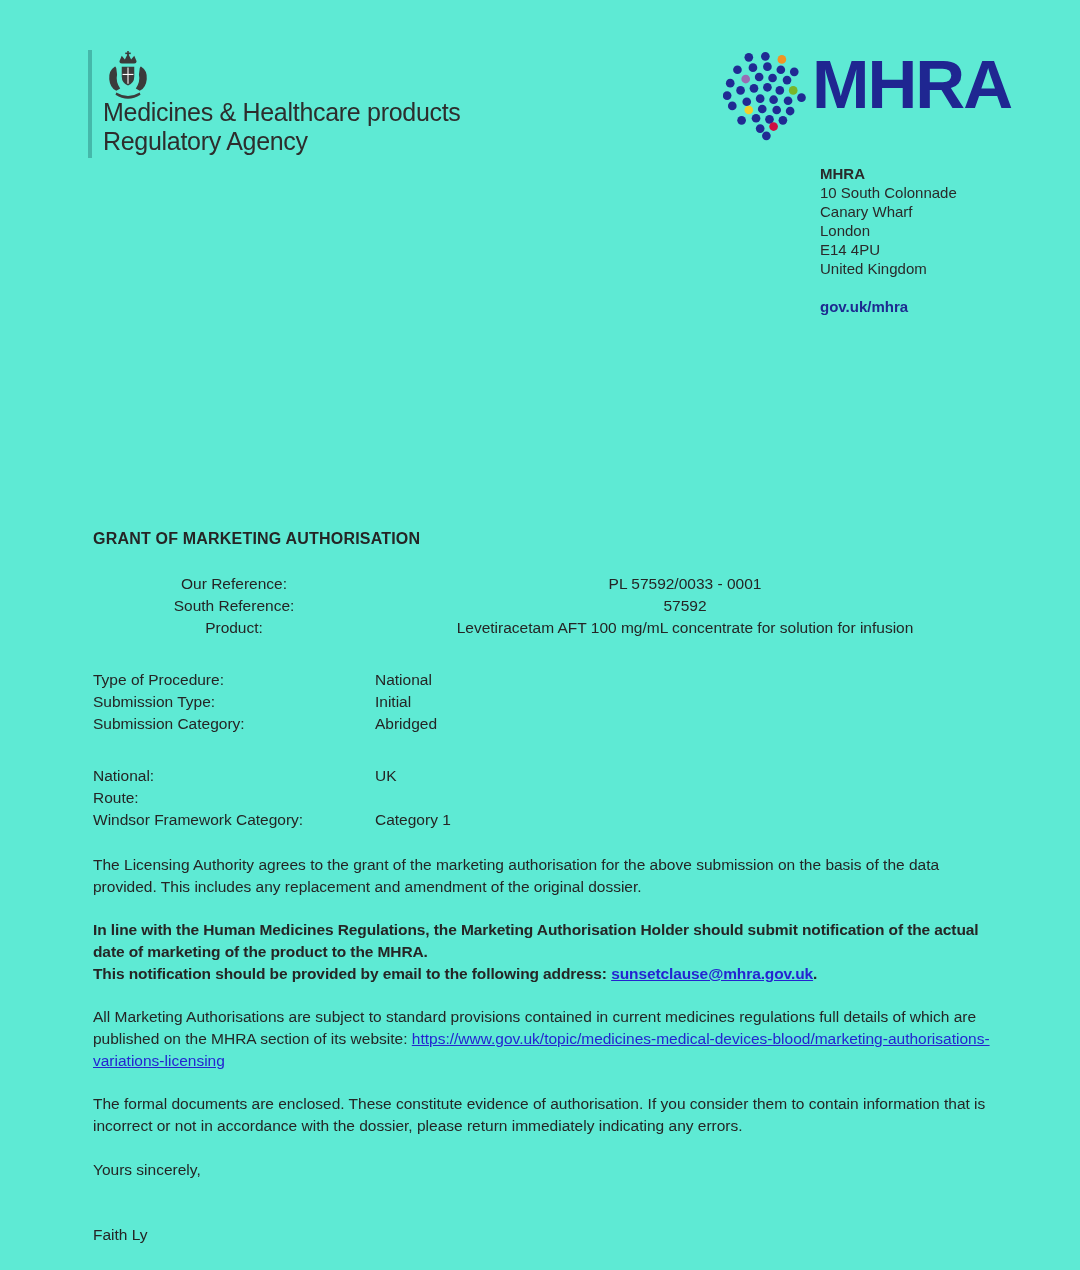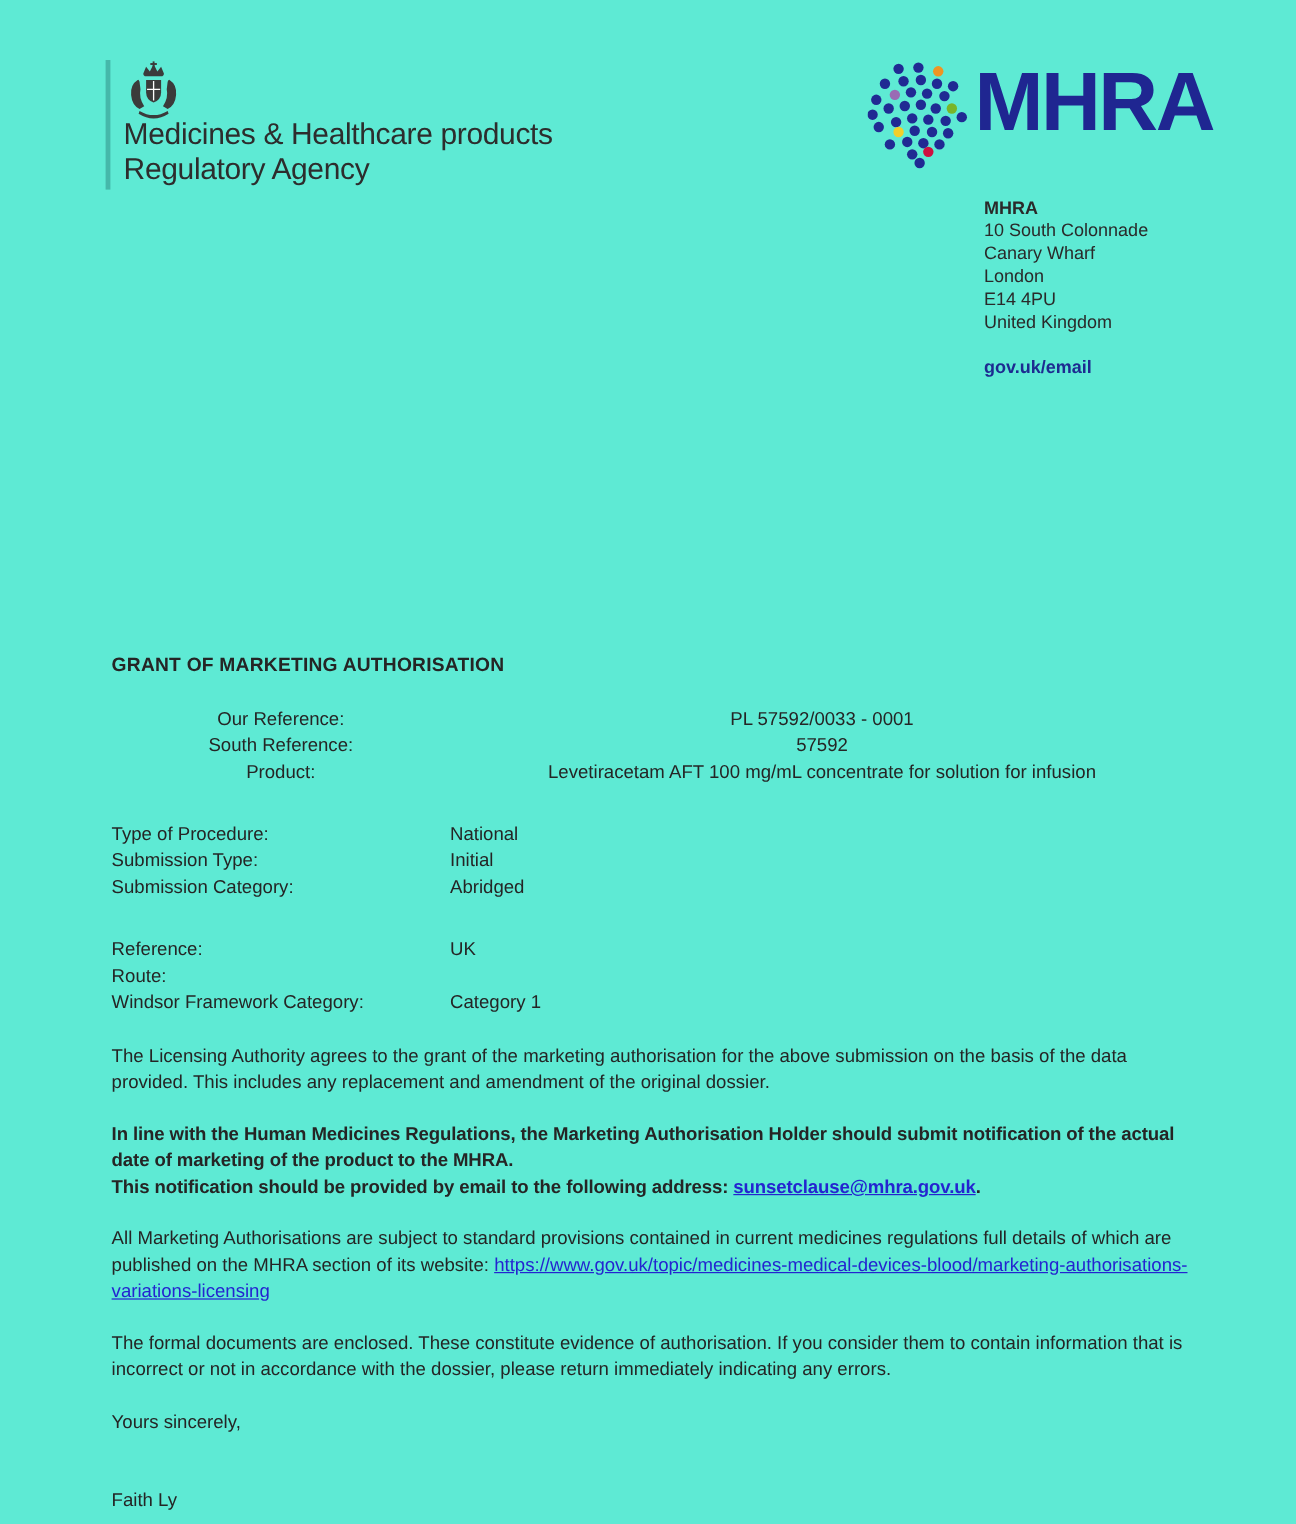--- a/index.html
+++ b/index.html
@@ -61,21 +61,21 @@
   .address .website {
     display:block;
     margin-top:19px;
     font-weight:700;
     color:#1d2b90;
     text-decoration:none;
   }
 
   
   .letter-body {
-    position:absolute; left:93px; top:544px;
+    position:absolute; left:93px; top:528px;
     width:902px;
     font-size:15.5px; line-height:22px;
     color:#252525;
   }
   .letter-title {
     font-size:16px; font-weight:700;
     letter-spacing:0.2px;
   }
   .ref-group { margin-top:30px; }
   .ref-group.first { margin-top:23px;text-align:center; }
@@ -168,21 +168,21 @@
   </svg>
   <div class="mhra-wordmark">MHRA</div>
 
   <div class="address">
     <div class="addr-name">MHRA</div>
     <div>10 South Colonnade</div>
     <div>Canary Wharf</div>
     <div>London</div>
     <div>E14 4PU</div>
     <div>United Kingdom</div>
-    <span class="website">gov.uk/email</span>
+    <span class="website">gov.uk/mhra</span>
   </div>
 
   <div class="letter-body">
 
     <div class="letter-title">GRANT OF MARKETING AUTHORISATION</div>
 
     <div class="ref-group first">
       <div class="ref-row">
         <span class="ref-label">Our Reference:</span>
         <span class="ref-value">PL 57592/0033 - 0001</span>
@@ -207,21 +207,21 @@
         <span class="ref-value">Initial</span>
       </div>
       <div class="ref-row">
         <span class="ref-label">Submission Category:</span>
         <span class="ref-value">Abridged</span>
       </div>
     </div>
 
     <div class="ref-group">
       <div class="ref-row">
-        <span class="ref-label">Reference:</span>
+        <span class="ref-label">National:</span>
         <span class="ref-value">UK</span>
       </div>
       <div class="ref-row">
         <span class="ref-label">Route:</span>
       </div>
       <div class="ref-row">
         <span class="ref-label">Windsor Framework Category:</span>
         <span class="ref-value">Category 1</span>
       </div>
     </div>

